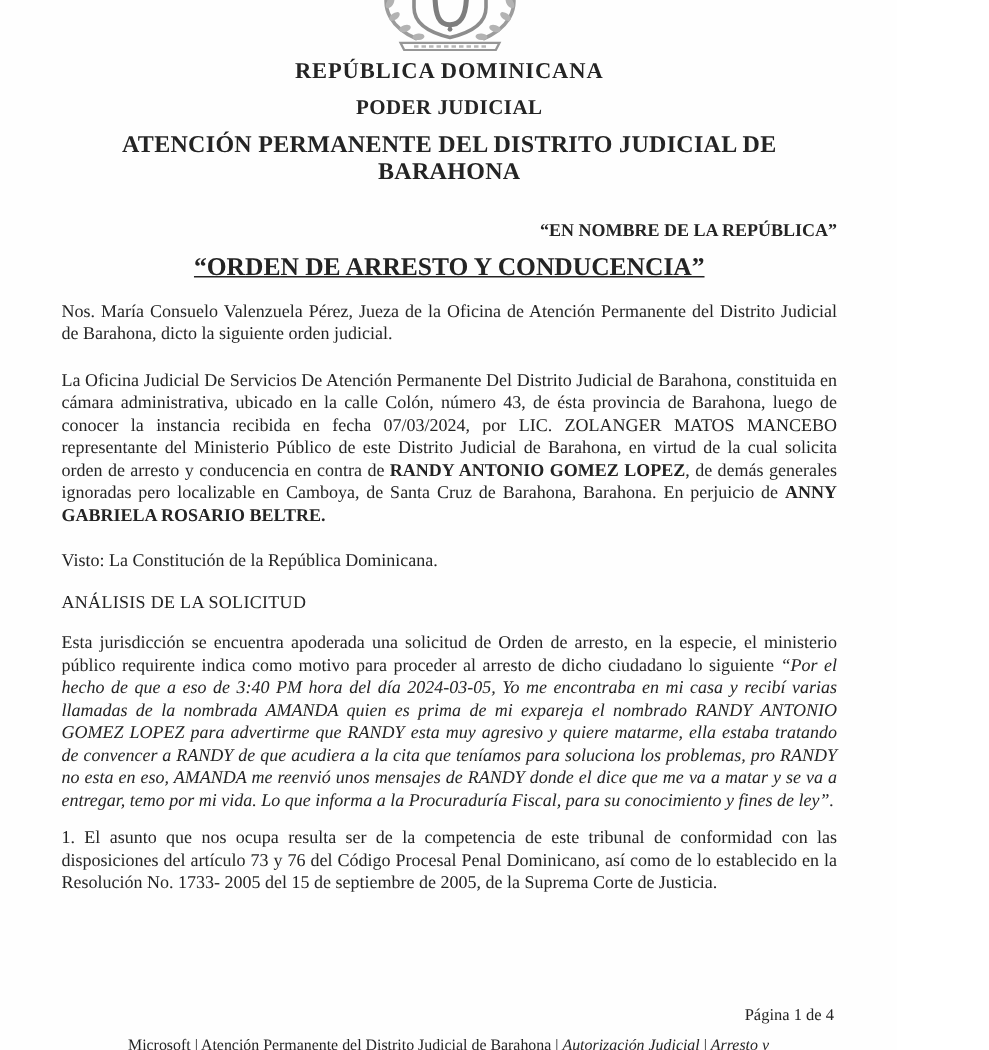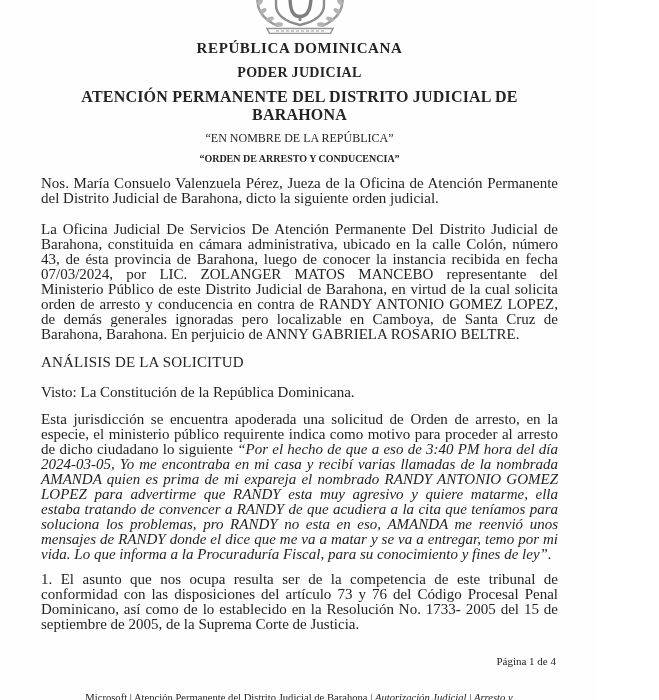--- a/index.html
+++ b/index.html
@@ -19,44 +19,44 @@
   .emblem-wrap {
     width: 140px; height: 34px;
     margin: 0 auto;
     overflow: hidden;
   }
   .emblem-wrap svg { display: block; }
   .hdr { text-align: center; }
   .h1 { font-size: 15px;   font-weight: 700; letter-spacing: 0.6px; margin-top: 6px; }
   .h2 { font-size: 14px; font-weight: 700; letter-spacing: 0.3px; margin-top: 8px; }
   .h3 { font-size: 16px;   font-weight: 700; letter-spacing: 0.2px; margin-top: 7px; }
-  .h4 { font-size: 12px;   font-weight: 400; margin-top: 7px; }
-  .h5 { font-size: 10px; font-weight: 700; margin-top: 7px; }
+  .h4 { font-size: 12px;   font-weight: 700; margin-top: 22px; text-align: right; }
+  .h5 { font-size: 17px; font-weight: 700; margin-top: 7px; text-decoration: underline; }
   .h6 { font-size: 11.5px; font-weight: 700; font-style: italic; margin-top: 3px; }
   p.para {
-    font-size: 15px;
+    font-size: 12px;
     line-height: 15px;
     text-align: justify;
     margin: 15px 0 0 0;
   }
   p.mt12 { margin-top: 12px; }
   p.mt16 { margin-top: 16px; }
   p.mt19 { margin-top: 19px; }
   p.mt13 { margin-top: 13px; }
   p.mt10 { margin-top: 10px; }
   p.mt17 { margin-top: 17px; }
   .section-heading {
     text-align: center;
     letter-spacing: 0.2px;
   }
-  .rich b, .rich .b { font-weight: 400; }
+  .rich b, .rich .b { font-weight: 700; }
   .rich i, .rich .i { font-style: italic; }
   .page-indicator {
     position: absolute;
-    right: 42px; bottom: 33px;
+    right: 42px; bottom: 17px;
     font-size: 11px;
   }
   .footer-line {
     position: absolute;
     left: 0; right: 0; bottom: -3px;
     text-align: center;
     font-size: 10.6px;
     white-space: nowrap;
   }
 </style>
@@ -94,21 +94,21 @@
   </div>
 
   <div class="hdr h1">REPÚBLICA DOMINICANA</div>
   <div class="hdr h2">PODER JUDICIAL</div>
   <div class="hdr h3">ATENCIÓN PERMANENTE DEL DISTRITO JUDICIAL DE BARAHONA</div>
   <div class="hdr h4">“EN NOMBRE DE LA REPÚBLICA”</div>
   <div class="hdr h5">“ORDEN DE ARRESTO Y CONDUCENCIA”</div>
 
   <p class="para rich mt12"><span>Nos. María Consuelo Valenzuela Pérez, Jueza de la Oficina de Atención Permanente del Distrito Judicial de Barahona, dicto la siguiente orden judicial.</span></p>
   <p class="para rich mt16"><span>La Oficina Judicial De Servicios De Atención Permanente Del Distrito Judicial de Barahona, constituida en cámara administrativa, ubicado en la calle Colón, número 43, de ésta provincia de Barahona, luego de conocer la instancia recibida en fecha 07/03/2024, por LIC. ZOLANGER MATOS MANCEBO representante del Ministerio Público de este Distrito Judicial de Barahona, en virtud de la cual solicita orden de arresto y conducencia en contra de </span><span class="b">RANDY ANTONIO GOMEZ LOPEZ</span><span>, de demás generales ignoradas pero localizable en Camboya, de Santa Cruz de Barahona, Barahona. En perjuicio de </span><span class="b">ANNY GABRIELA ROSARIO BELTRE.</span></p>
+  <p class="para rich"><span>Visto: La Constitución de la República Dominicana.</span></p>
   <p class="para section-heading mt13">ANÁLISIS DE LA SOLICITUD</p>
-  <p class="para rich"><span>Visto: La Constitución de la República Dominicana.</span></p>
   <p class="para rich mt12"><span>Esta jurisdicción se encuentra apoderada una solicitud de Orden de arresto, en la especie, el ministerio público requirente indica como motivo para proceder al arresto de dicho ciudadano lo siguiente </span><span class="i">“Por el hecho de que a eso de 3:40 PM hora del día 2024-03-05, Yo me encontraba en mi casa y recibí varias llamadas de la nombrada AMANDA quien es prima de mi expareja el nombrado RANDY ANTONIO GOMEZ LOPEZ para advertirme que RANDY esta muy agresivo y quiere matarme, ella estaba tratando de convencer a RANDY de que acudiera a la cita que teníamos para soluciona los problemas, pro RANDY no esta en eso, AMANDA me reenvió unos mensajes de RANDY donde el dice que me va a matar y se va a entregar, temo por mi vida. Lo que informa a la Procuraduría Fiscal, para su conocimiento y fines de ley”.</span></p>
   <p class="para rich mt10"><span>1.  El asunto que nos ocupa resulta ser de la competencia de este tribunal de conformidad con las disposiciones del artículo 73 y 76 del Código Procesal Penal Dominicano, así como de lo establecido en la Resolución No. 1733- 2005 del 15 de septiembre de 2005, de la Suprema Corte de Justicia.</span></p>
 
   <div class="page-indicator">Página 1 de 4</div>
   <div class="footer-line rich"><span>Microsoft | Atención Permanente del Distrito Judicial de Barahona | </span><span class="i">Autorización Judicial</span><span> | </span><span class="i">Arresto y</span></div>
 
 </div>
 
 </body></html>

